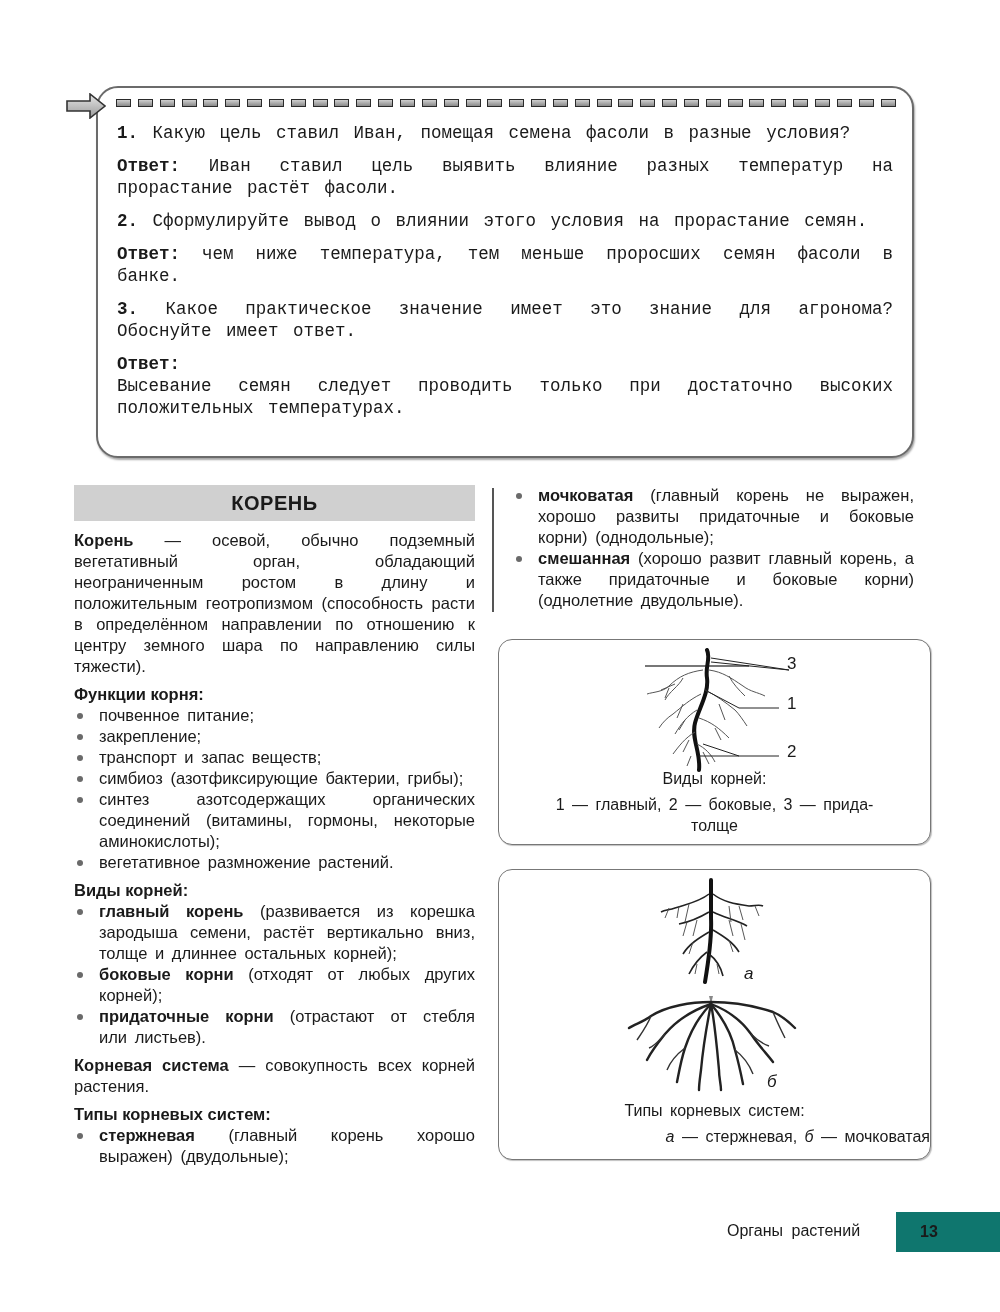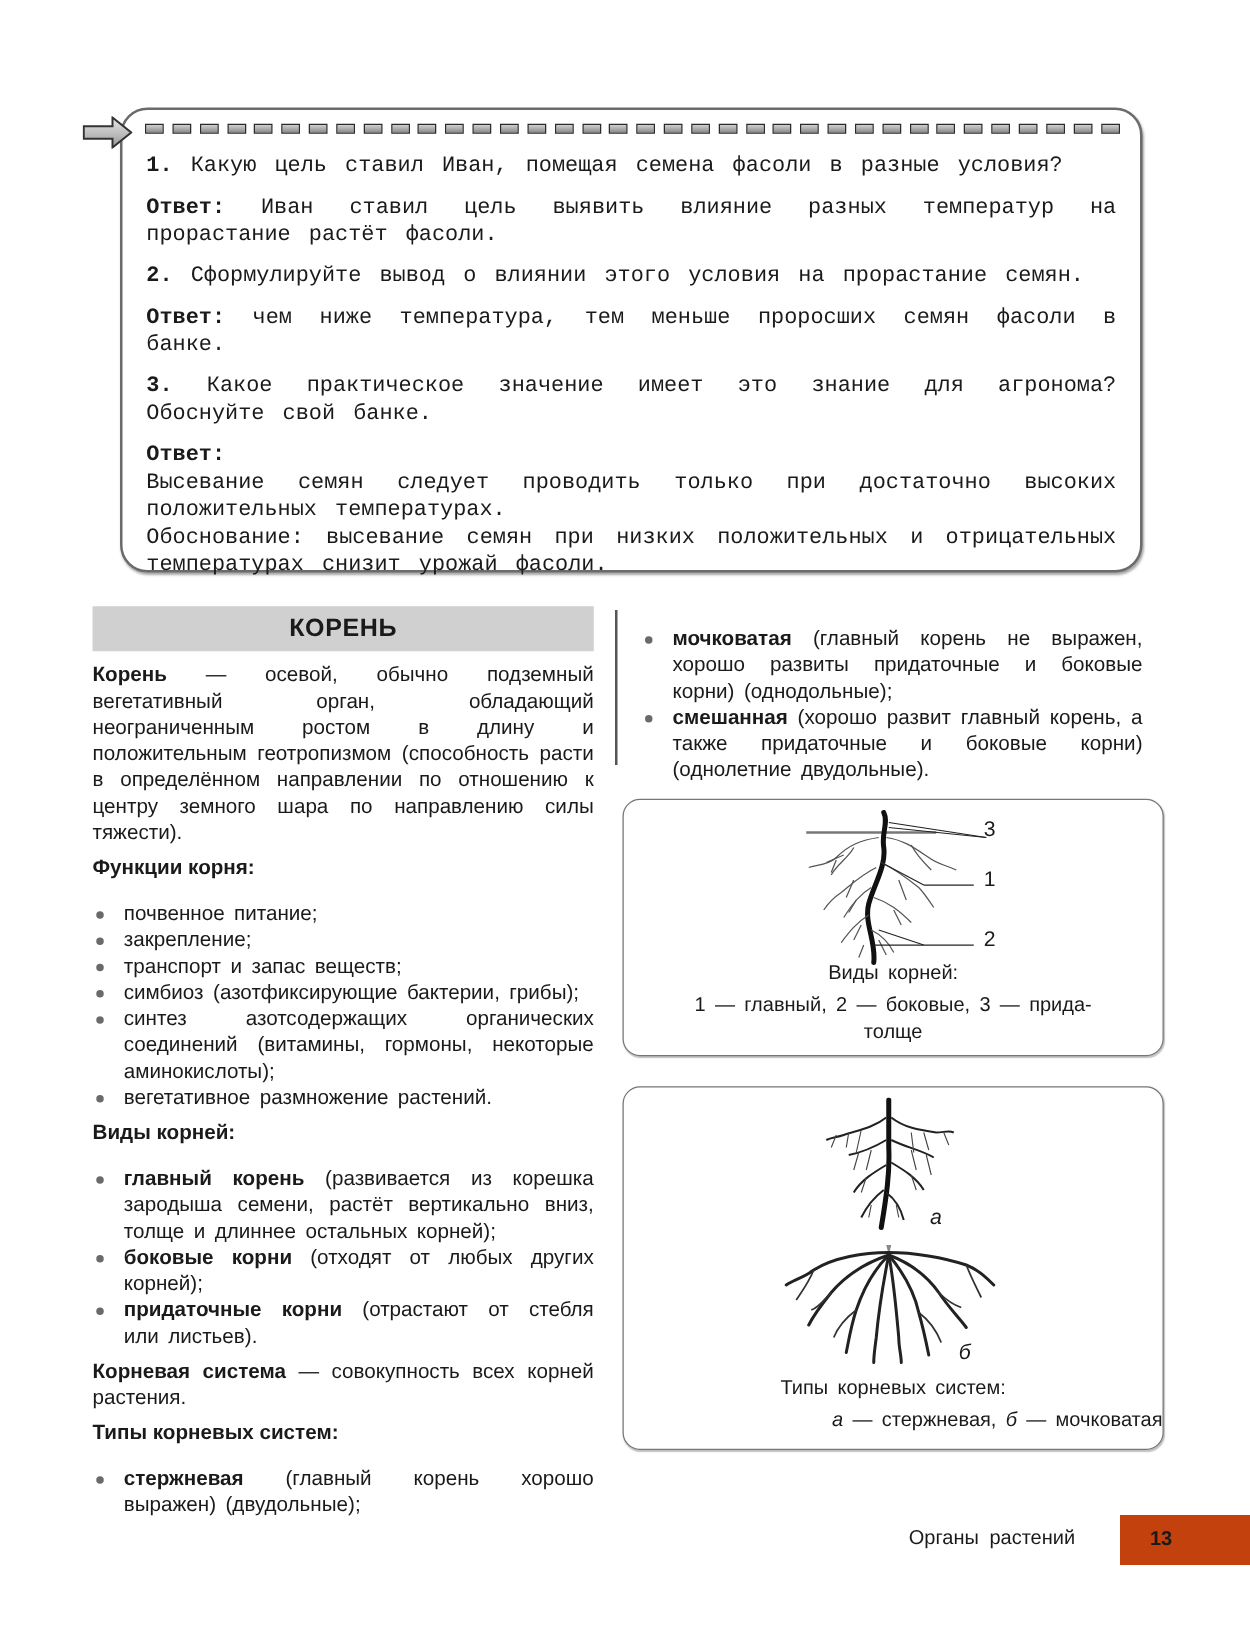--- a/index.html
+++ b/index.html
@@ -35,21 +35,21 @@
   .sans { font-family: "Liberation Sans", "DejaVu Sans", sans-serif; font-size: 16.5px; line-height: 21px; }
   .left-col { position: absolute; left: 74px; top: 485px; width: 401px; }
   .right-col { position: absolute; left: 513px; top: 485px; width: 401px; }
   .section-title {
     background: #d0d0d0; height: 36px; line-height: 36px; text-align: center;
     font-family: "Liberation Sans", sans-serif; font-weight: bold; font-size: 20px; letter-spacing: 0.5px;
     margin-bottom: 9px;
   }
   .para { text-align: justify; margin: 0 0 7px 0; word-spacing: 3px; }
   .subhead { font-weight: bold; margin: 0; }
-  ul.blist { list-style: none; margin: 16px 0 7px 0; padding: 0; }
+  ul.blist { list-style: none; margin: 0 0 7px 0; padding: 0; }
   ul.blist li { position: relative; padding-left: 25px; text-align: justify; word-spacing: 3px; }
   ul.blist li::before {
     content: ""; position: absolute; left: 3px; top: 8px; width: 6px; height: 6px;
     border-radius: 50%; background: #6a6a6a;
   }
   .divider { position: absolute; left: 492px; top: 488px; width: 2px; height: 124px; background: #555; }
 
   
   .fig-box {
     position: absolute; left: 498px; width: 433px; box-sizing: border-box;
@@ -65,21 +65,21 @@
   .fig-label { position: absolute; font-family: "Liberation Sans", sans-serif; font-size: 17px; }
   .italic { font-style: italic; }
 
   
   .footer-text {
     position: absolute; left: 727px; top: 1222px;
     font-family: "Liberation Sans", sans-serif; font-size: 16px; word-spacing: 4px;
   }
   .page-num {
     position: absolute; left: 896px; top: 1212px; width: 104px; height: 40px;
-    background: #c2410c; font-family: "Liberation Sans", sans-serif; font-weight: bold; font-size: 16px;
+    background: #0f766e; font-family: "Liberation Sans", sans-serif; font-weight: bold; font-size: 16px;
     line-height: 40px; padding-left: 24px; box-sizing: border-box;
   }
 </style>
 </head>
 <body>
 
 <div class="task-box"></div>
 <svg class="arrow" viewBox="0 0 40 26">
   <defs>
     <linearGradient id="ag" x1="0" y1="0" x2="0" y2="1">
@@ -126,24 +126,23 @@
     <span class="dash"></span>
     <span class="dash"></span>
     <span class="dash"></span>
   </div>
 
 <div class="task-text">
   <p><b>1.</b> <span>Какую цель ставил Иван, помещая семена фасоли в разные условия?</span></p>
   <p><b>Ответ:</b> <span>Иван ставил цель выявить влияние разных температур на прорастание растёт фасоли.</span></p>
   <p><b>2.</b> <span>Сформулируйте вывод о влиянии этого условия на прорастание семян.</span></p>
   <p><b>Ответ:</b> <span>чем ниже температура, тем меньше проросших семян фасоли в банке.</span></p>
-  <p><b>3.</b> <span>Какое практическое значение имеет это знание для агронома? Обоснуйте свой банке.</span></p>
+  <p><b>3.</b> <span>Какое практическое значение имеет это знание для агронома? Обоснуйте имеет ответ.</span></p>
   <p class="ans-head"><b>Ответ:</b></p>
   <p class="no-gap">Высевание семян следует проводить только при достаточно высоких положительных температурах.</p>
-  <p class="no-gap">Обоснование: высевание семян при низких положительных и отрицательных температурах снизит урожай фасоли.</p>
 </div>
 
 <div class="left-col sans">
   <div class="section-title">КОРЕНЬ</div>
   <p class="para"><b>Корень</b><span> — осевой, обычно подземный вегетативный орган, обладающий неограниченным ростом в длину и положительным геотропизмом (способность расти в определённом направлении по отношению к центру земного шара по направлению силы тяжести).</span></p>
   <p class="subhead">Функции корня:</p>
   <ul class="blist">
     <li>почвенное питание;</li>
     <li>закрепление;</li>
     <li>транспорт и запас веществ;</li>

